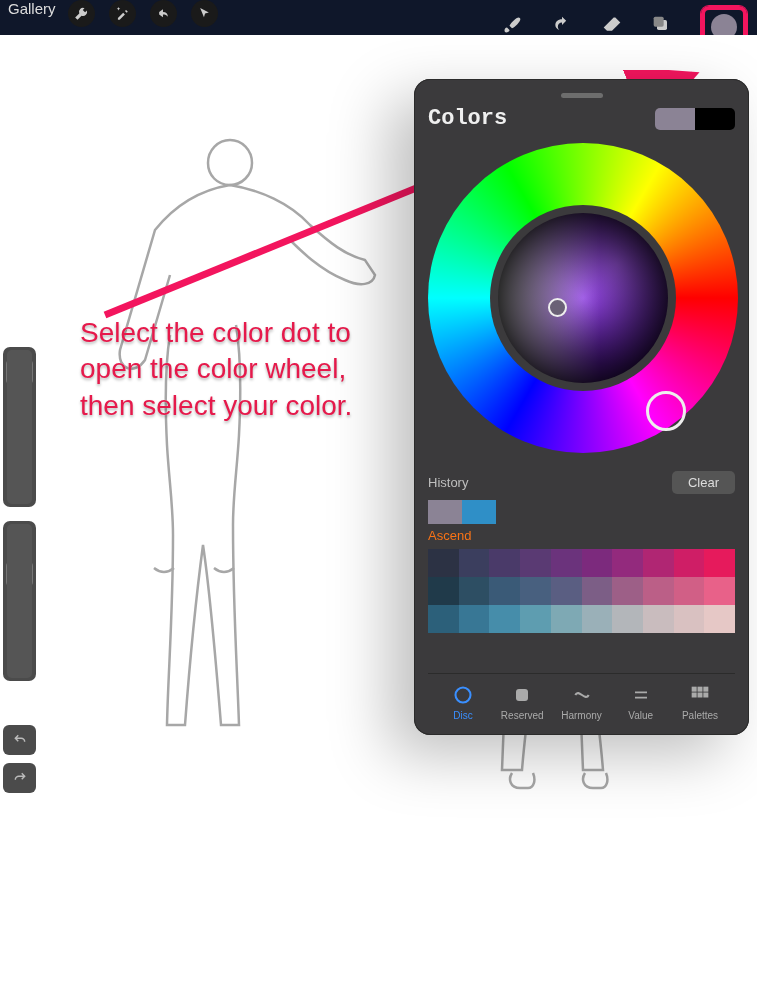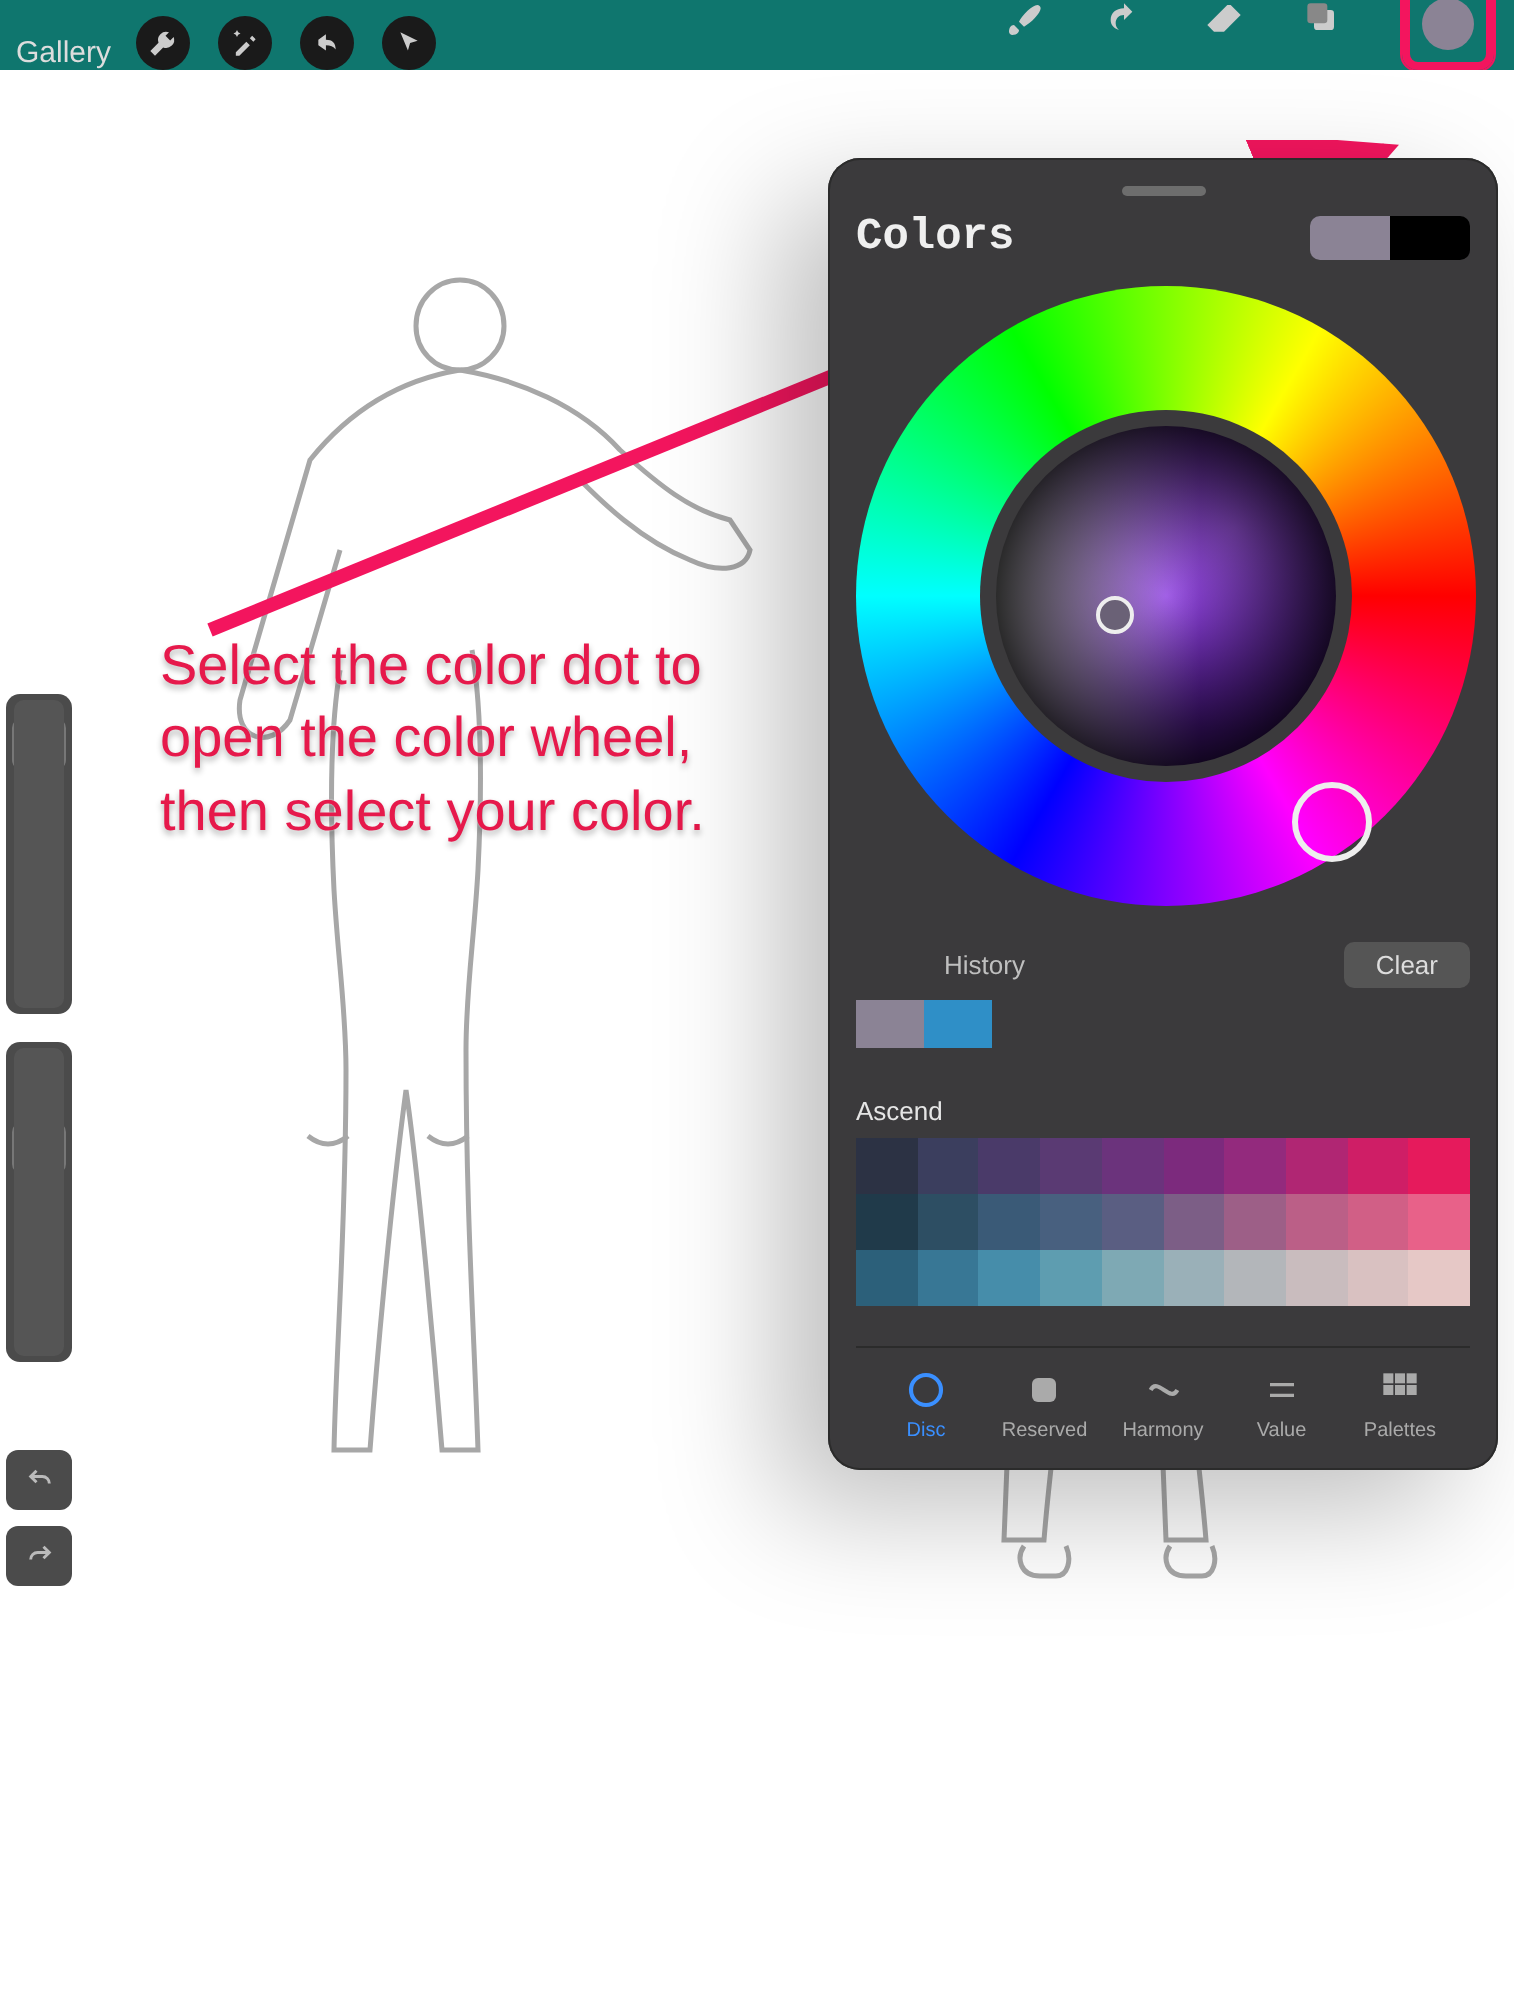--- a/index.html
+++ b/index.html
@@ -9,23 +9,23 @@
     font-family: -apple-system, Helvetica, Arial, sans-serif;
     background: #fff;
     position: relative;
     overflow: hidden;
   }
 
   
   .toolbar {
     width: 100%;
     height: 35px;
-    background: #0f766e;
+    background: #0f172a;
     display: flex;
-    align-items: flex-end;
+    align-items: flex-start;
     padding: 0 8px;
     position: relative;
   }
   .gallery-label { color: #ddd; font-size: 15px; margin-right: 12px; }
   .tool-btn {
     width: 27px; height: 27px; border-radius: 50%;
     background: #1a1a1a; display: flex; align-items: center; justify-content: center;
     margin-right: 14px; color: #ccc;
   }
   .tool-btn svg { fill: #ccc; }
@@ -116,27 +116,27 @@
   }
   .sv-cursor{
     position:absolute; width:19px;height:19px;border:2px solid #eee;border-radius:50%;
     background:#6a6176; top:155px; left:120px;
   }
   .hue-cursor{
     position:absolute; width:40px;height:40px;border:3px solid #eee;border-radius:50%;
     top:248px; left:218px;
   }
 
-  .cp-row { display:flex; align-items:center; justify-content:space-between; margin-top:18px; font-size:13px; color:#bfbfbf;margin-left:44px;}
+  .cp-row { display:flex; align-items:center; justify-content:space-between; margin-top:18px; font-size:13px; color:#bfbfbf;}
   .cp-clear{
     background:#555; color:#ddd; padding:4px 16px; border-radius:5px; font-size:13px;
   }
   .history-strip{ display:flex; margin-top:6px; }
   .hs-cell{ width:34px; height:24px; }
-  .cp-section-label{ font-size:13px; color:#e5e5e5; margin-top:24px; }
+  .cp-section-label{ font-size:13px; color:#f97316; margin-top:4px; }
   .palette-grid{
     display:grid; grid-template-columns: repeat(10,1fr);
     grid-template-rows: repeat(3,28px); gap:0; margin-top:6px; width: 307px;
   }
   .pg-cell{width:100%;height:100%;}
 
   .cp-tabs{
     margin-top:auto; display:flex; justify-content:space-between; padding:10px 6px 4px 6px;
     border-top:1px solid #2b2b2b;
   }

